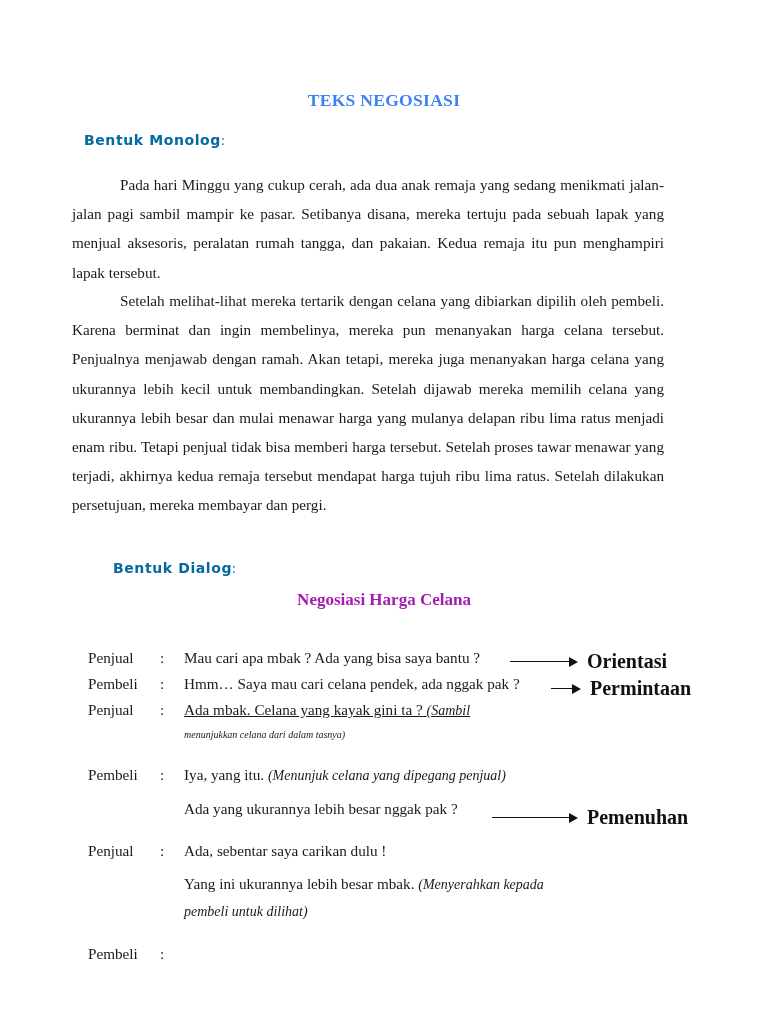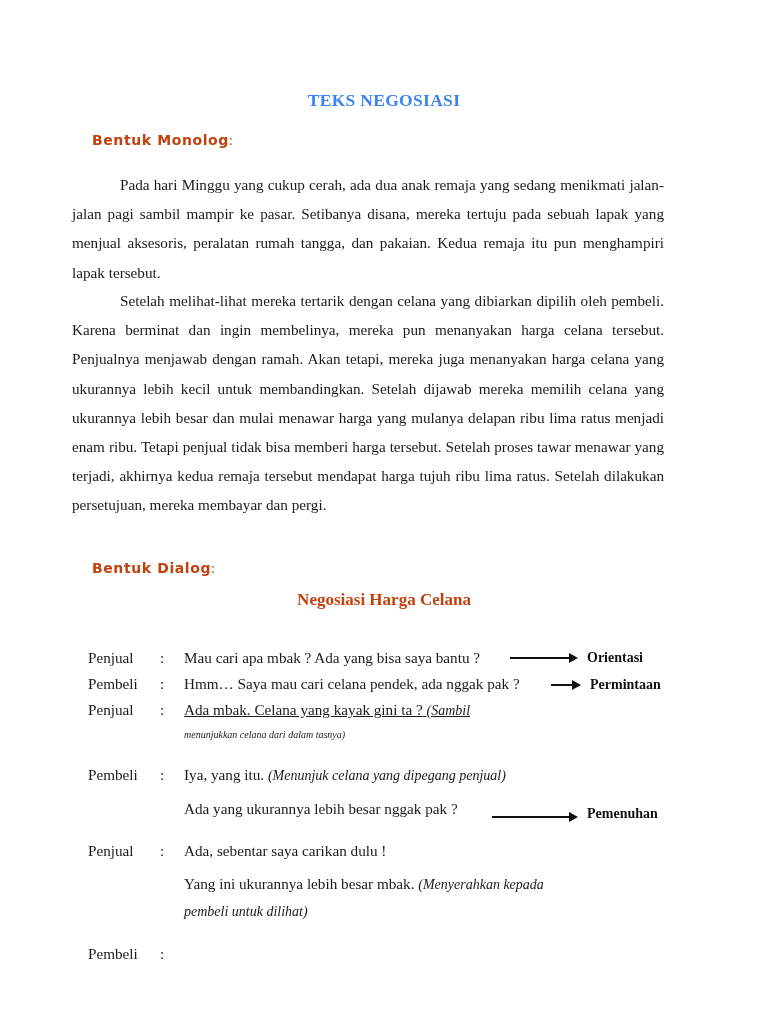--- a/index.html
+++ b/index.html
@@ -27,37 +27,37 @@
     font-family: "Liberation Serif", "DejaVu Serif", serif;
     font-weight: bold;
     font-size: 17.5px;
     letter-spacing: 0.3px;
     color: #3b82f6;
   }
 
   
   .section-heading {
     position: absolute;
-    left: 92px;
+    left: 84px;
     font-family: "DejaVu Sans", "Liberation Sans", sans-serif;
     font-weight: bold;
     font-size: 14px;
     letter-spacing: 0.6px;
-    color: #c2410c;
+    color: #0369a1;
     white-space: nowrap;
     text-align: right;
   }
   .section-heading .colon {
     font-family: "Liberation Serif", "DejaVu Serif", serif;
     font-weight: normal;
     font-size: 14px;
     letter-spacing: 0;
   }
   #heading-monolog { top: 132px; }
-  #heading-dialog  { top: 560px; }
+  #heading-dialog  { top: 560px; margin-left: 29px; }
 
   
   .para {
     position: absolute;
     left: 72px;
     width: 592px;
     text-align: justify;
     text-justify: inter-word;
     font-size: 15.2px;
     line-height: 29.2px;
@@ -69,21 +69,21 @@
 
   
   .dialog-subtitle {
     position: absolute;
     left: 0;
     top: 590px;
     width: 768px;
     text-align: center;
     font-weight: bold;
     font-size: 17px;
-    color: #c2410c;
+    color: #a21caf;
   }
 
   
   .dialog {
     position: absolute;
     left: 88px;
     top: 645px;
     width: 610px;
   }
   .dialog-row {
@@ -158,32 +158,32 @@
     right: 0;
     top: 0px;
     width: 0;
     height: 0;
     border-top: 5px solid transparent;
     border-bottom: 5px solid transparent;
     border-left: 9px solid #111;
   }
   .anno-label {
     font-weight: bold;
-    font-size: 14px;
+    font-size: 20px;
     color: #111;
     margin-left: 9px;
   }
 
   #anno-orientasi  { left: 510px; top: 650px; }
   #anno-orientasi .arrow { width: 68px; }
 
   #anno-permintaan { left: 551px; top: 677px; }
   #anno-permintaan .arrow { width: 30px; }
 
-  #anno-pemenuhan  { left: 492px; top: 806px; align-items: flex-end; }
+  #anno-pemenuhan  { left: 492px; top: 806px; }
   #anno-pemenuhan .arrow { width: 86px; }
 </style>
 </head>
 <body>
 
 <div class="page">
 
   <div class="doc-title">TEKS NEGOSIASI</div>
 
   <div class="section-heading" id="heading-monolog"><span>Bentuk Monolog</span><span class="colon">:</span></div>

